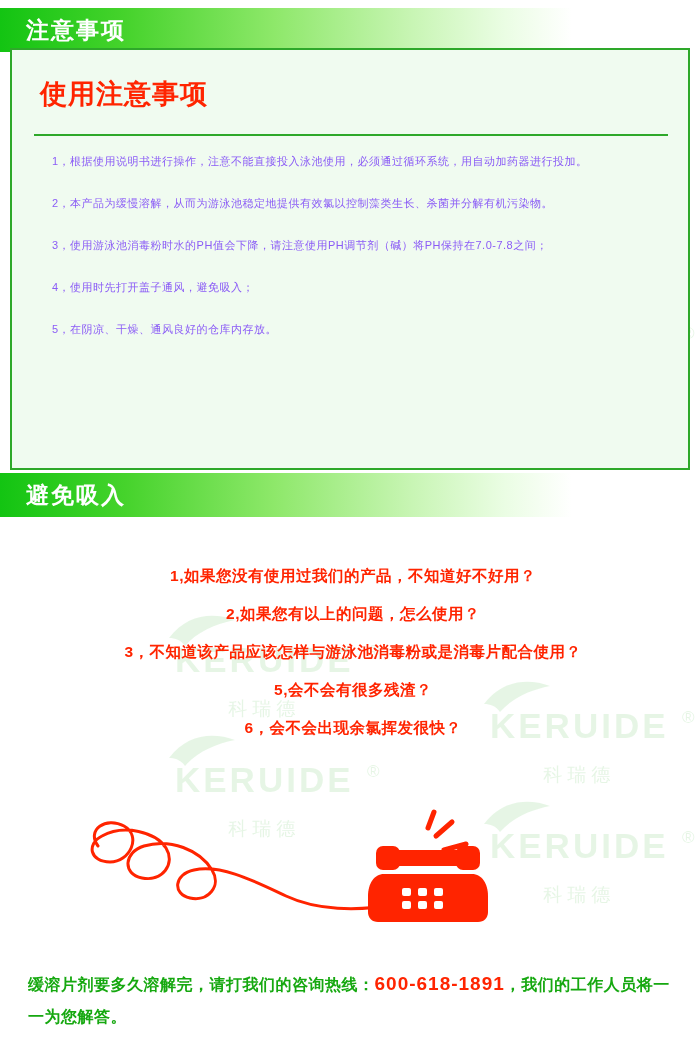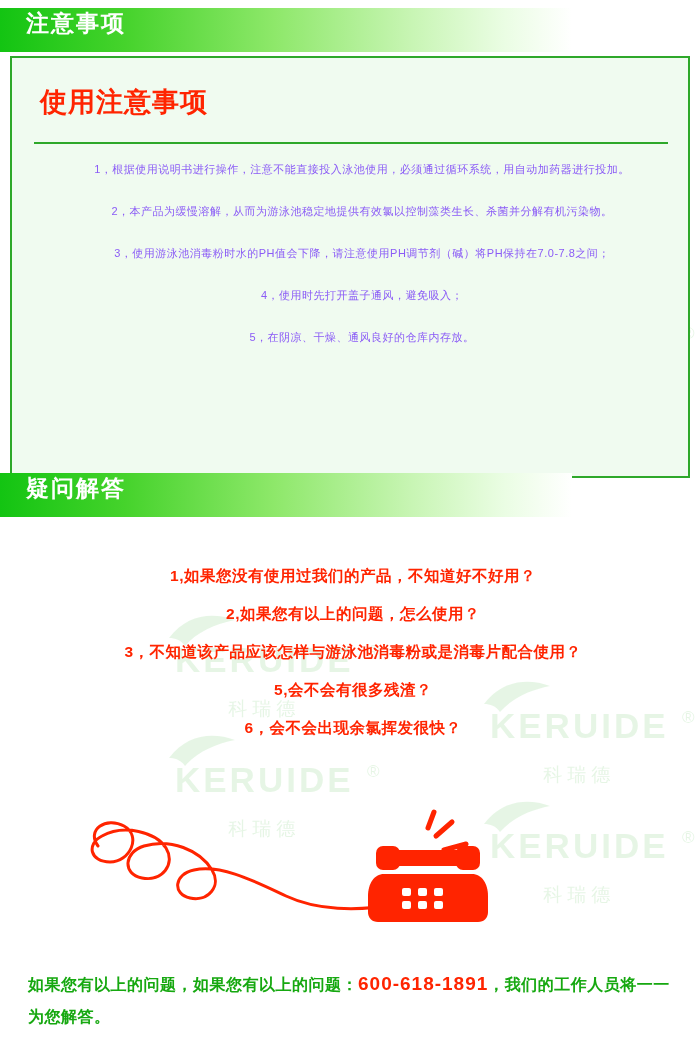--- a/index.html
+++ b/index.html
@@ -23,43 +23,43 @@
   }
 
   
   .section-header {
     position: absolute;
     left: 0;
     width: 572px;
     height: 44px;
     background: linear-gradient(to right, #13c412 0%, #46d32c 22%, #8ee86a 48%, #c8f5b4 72%, #eafde3 88%, #ffffff 100%);
     display: flex;
+    align-items: center;
   }
   .section-header .title {
     color: #ffffff;
     font-size: 23px;
     font-weight: bold;
     letter-spacing: 2px;
     margin-left: 26px;
     font-family: "Liberation Serif", serif;
   }
   #hdr-notes { top: 8px; }
   #hdr-faq { top: 473px; }
 
   
   .notes-panel {
     position: absolute;
     left: 10px;
-    top: 56px;
+    top: 48px;
     width: 680px;
     height: 422px;
     box-sizing: border-box;
     border: 2px solid #2ea82a;
     background: #f0fbf0;
-    text-align: center;
   }
   .notes-panel-title {
     position: absolute;
     left: 28px;
     top: 26px;
     font-size: 27px;
     font-weight: bold;
     color: #ff2400;
     font-family: "Liberation Serif", serif;
     letter-spacing: 1px;
@@ -235,21 +235,21 @@
     <div class="notes-body">
       <p>1，根据使用说明书进行操作，注意不能直接投入泳池使用，必须通过循环系统，用自动加药器进行投加。</p>
       <p>2，本产品为缓慢溶解，从而为游泳池稳定地提供有效氯以控制藻类生长、杀菌并分解有机污染物。</p>
       <p>3，使用游泳池消毒粉时水的PH值会下降，请注意使用PH调节剂（碱）将PH保持在7.0-7.8之间；</p>
       <p>4，使用时先打开盖子通风，避免吸入；</p>
       <p>5，在阴凉、干燥、通风良好的仓库内存放。</p>
     </div>
   </div>
 
   <div class="section-header" id="hdr-faq">
-    <span class="title">疑问解答</span>
+    <span class="title">避免吸入</span>
   </div>
 
   <div class="faq-list">
     <p>1,如果您没有使用过我们的产品，不知道好不好用？</p>
     <p>2,如果您有以上的问题，怎么使用？</p>
     <p>3，不知道该产品应该怎样与游泳池消毒粉或是消毒片配合使用？</p>
     <p>5,会不会有很多残渣？</p>
     <p>6，会不会出现余氯挥发很快？</p>
   </div>
 
@@ -272,16 +272,16 @@
       <rect x="322" y="88" width="9" height="8" rx="2"></rect>
       <rect x="338" y="88" width="9" height="8" rx="2"></rect>
       <rect x="354" y="88" width="9" height="8" rx="2"></rect>
       <rect x="322" y="101" width="9" height="8" rx="2"></rect>
       <rect x="338" y="101" width="9" height="8" rx="2"></rect>
       <rect x="354" y="101" width="9" height="8" rx="2"></rect>
     </g>
   </svg>
 
   <div class="cta">
-    <span>如果您有以上的问题，如果您有以上的问题：</span><span class="hotline">600-618-1891</span><span>，我们的工作人员将一一为您解答。</span>
+    <span>缓溶片剂要多久溶解完，请打我们的咨询热线：</span><span class="hotline">600-618-1891</span><span>，我们的工作人员将一一为您解答。</span>
   </div>
 
 </div>
 
 </body></html>

